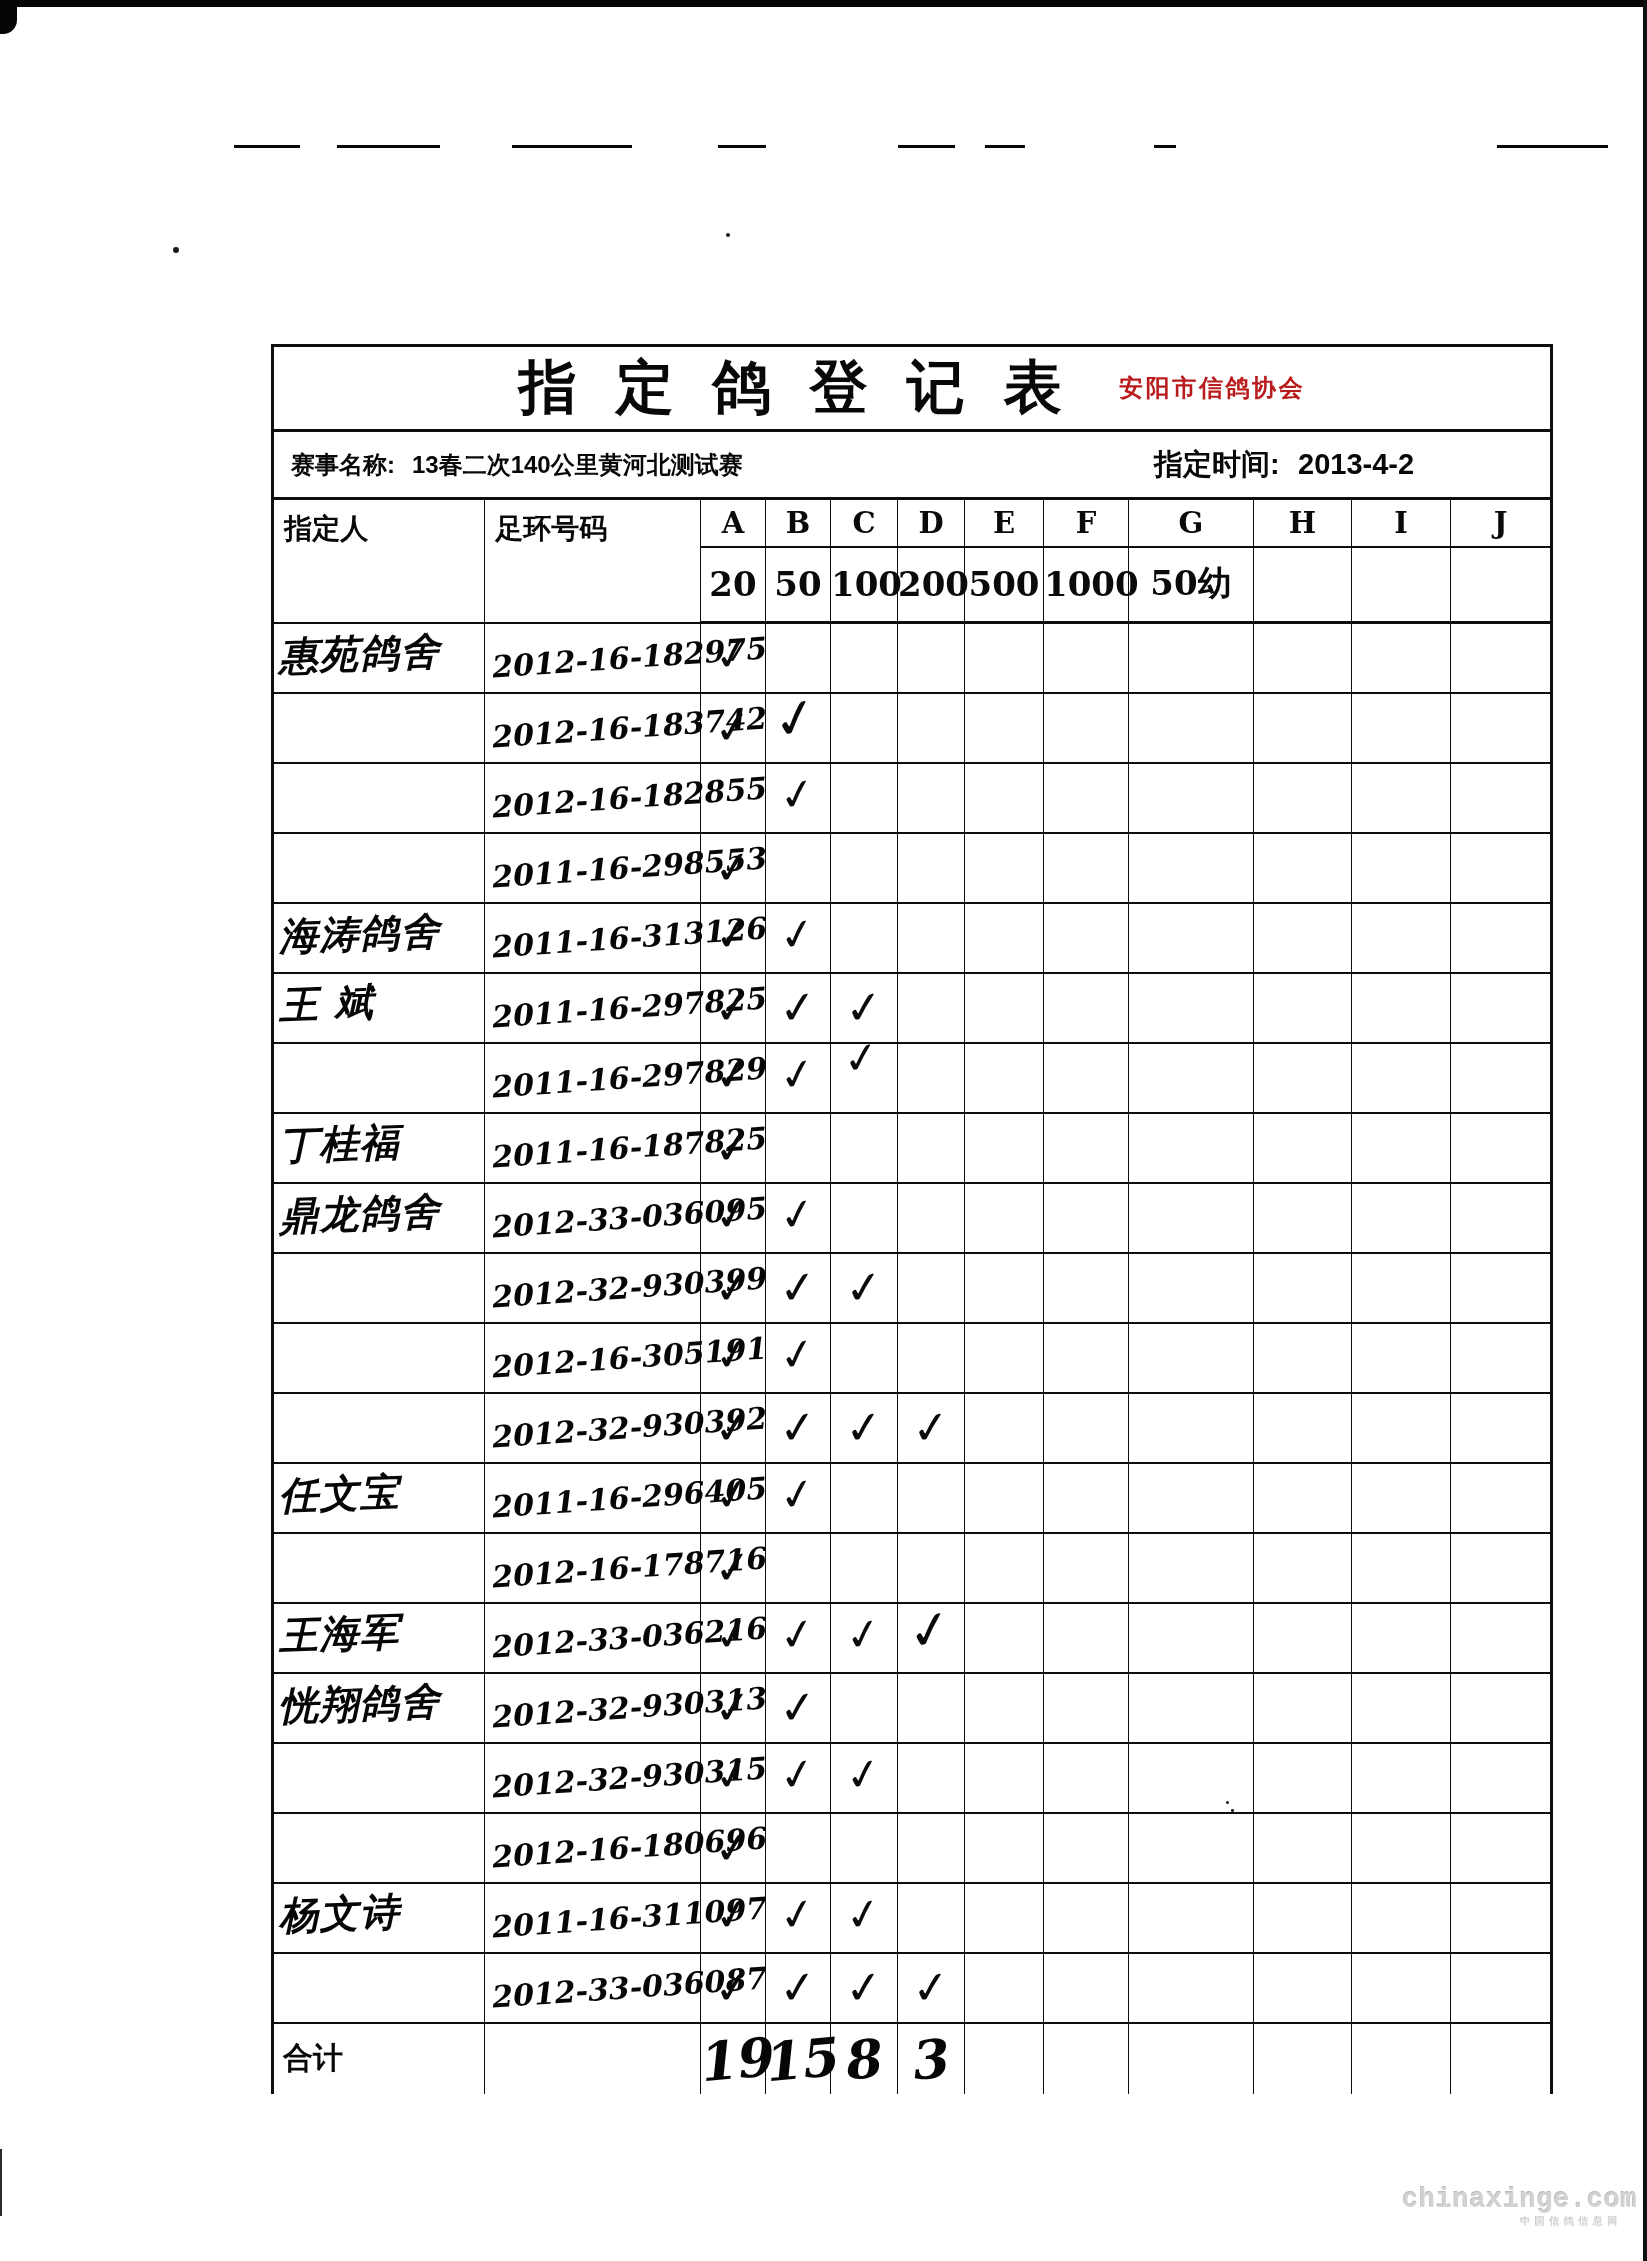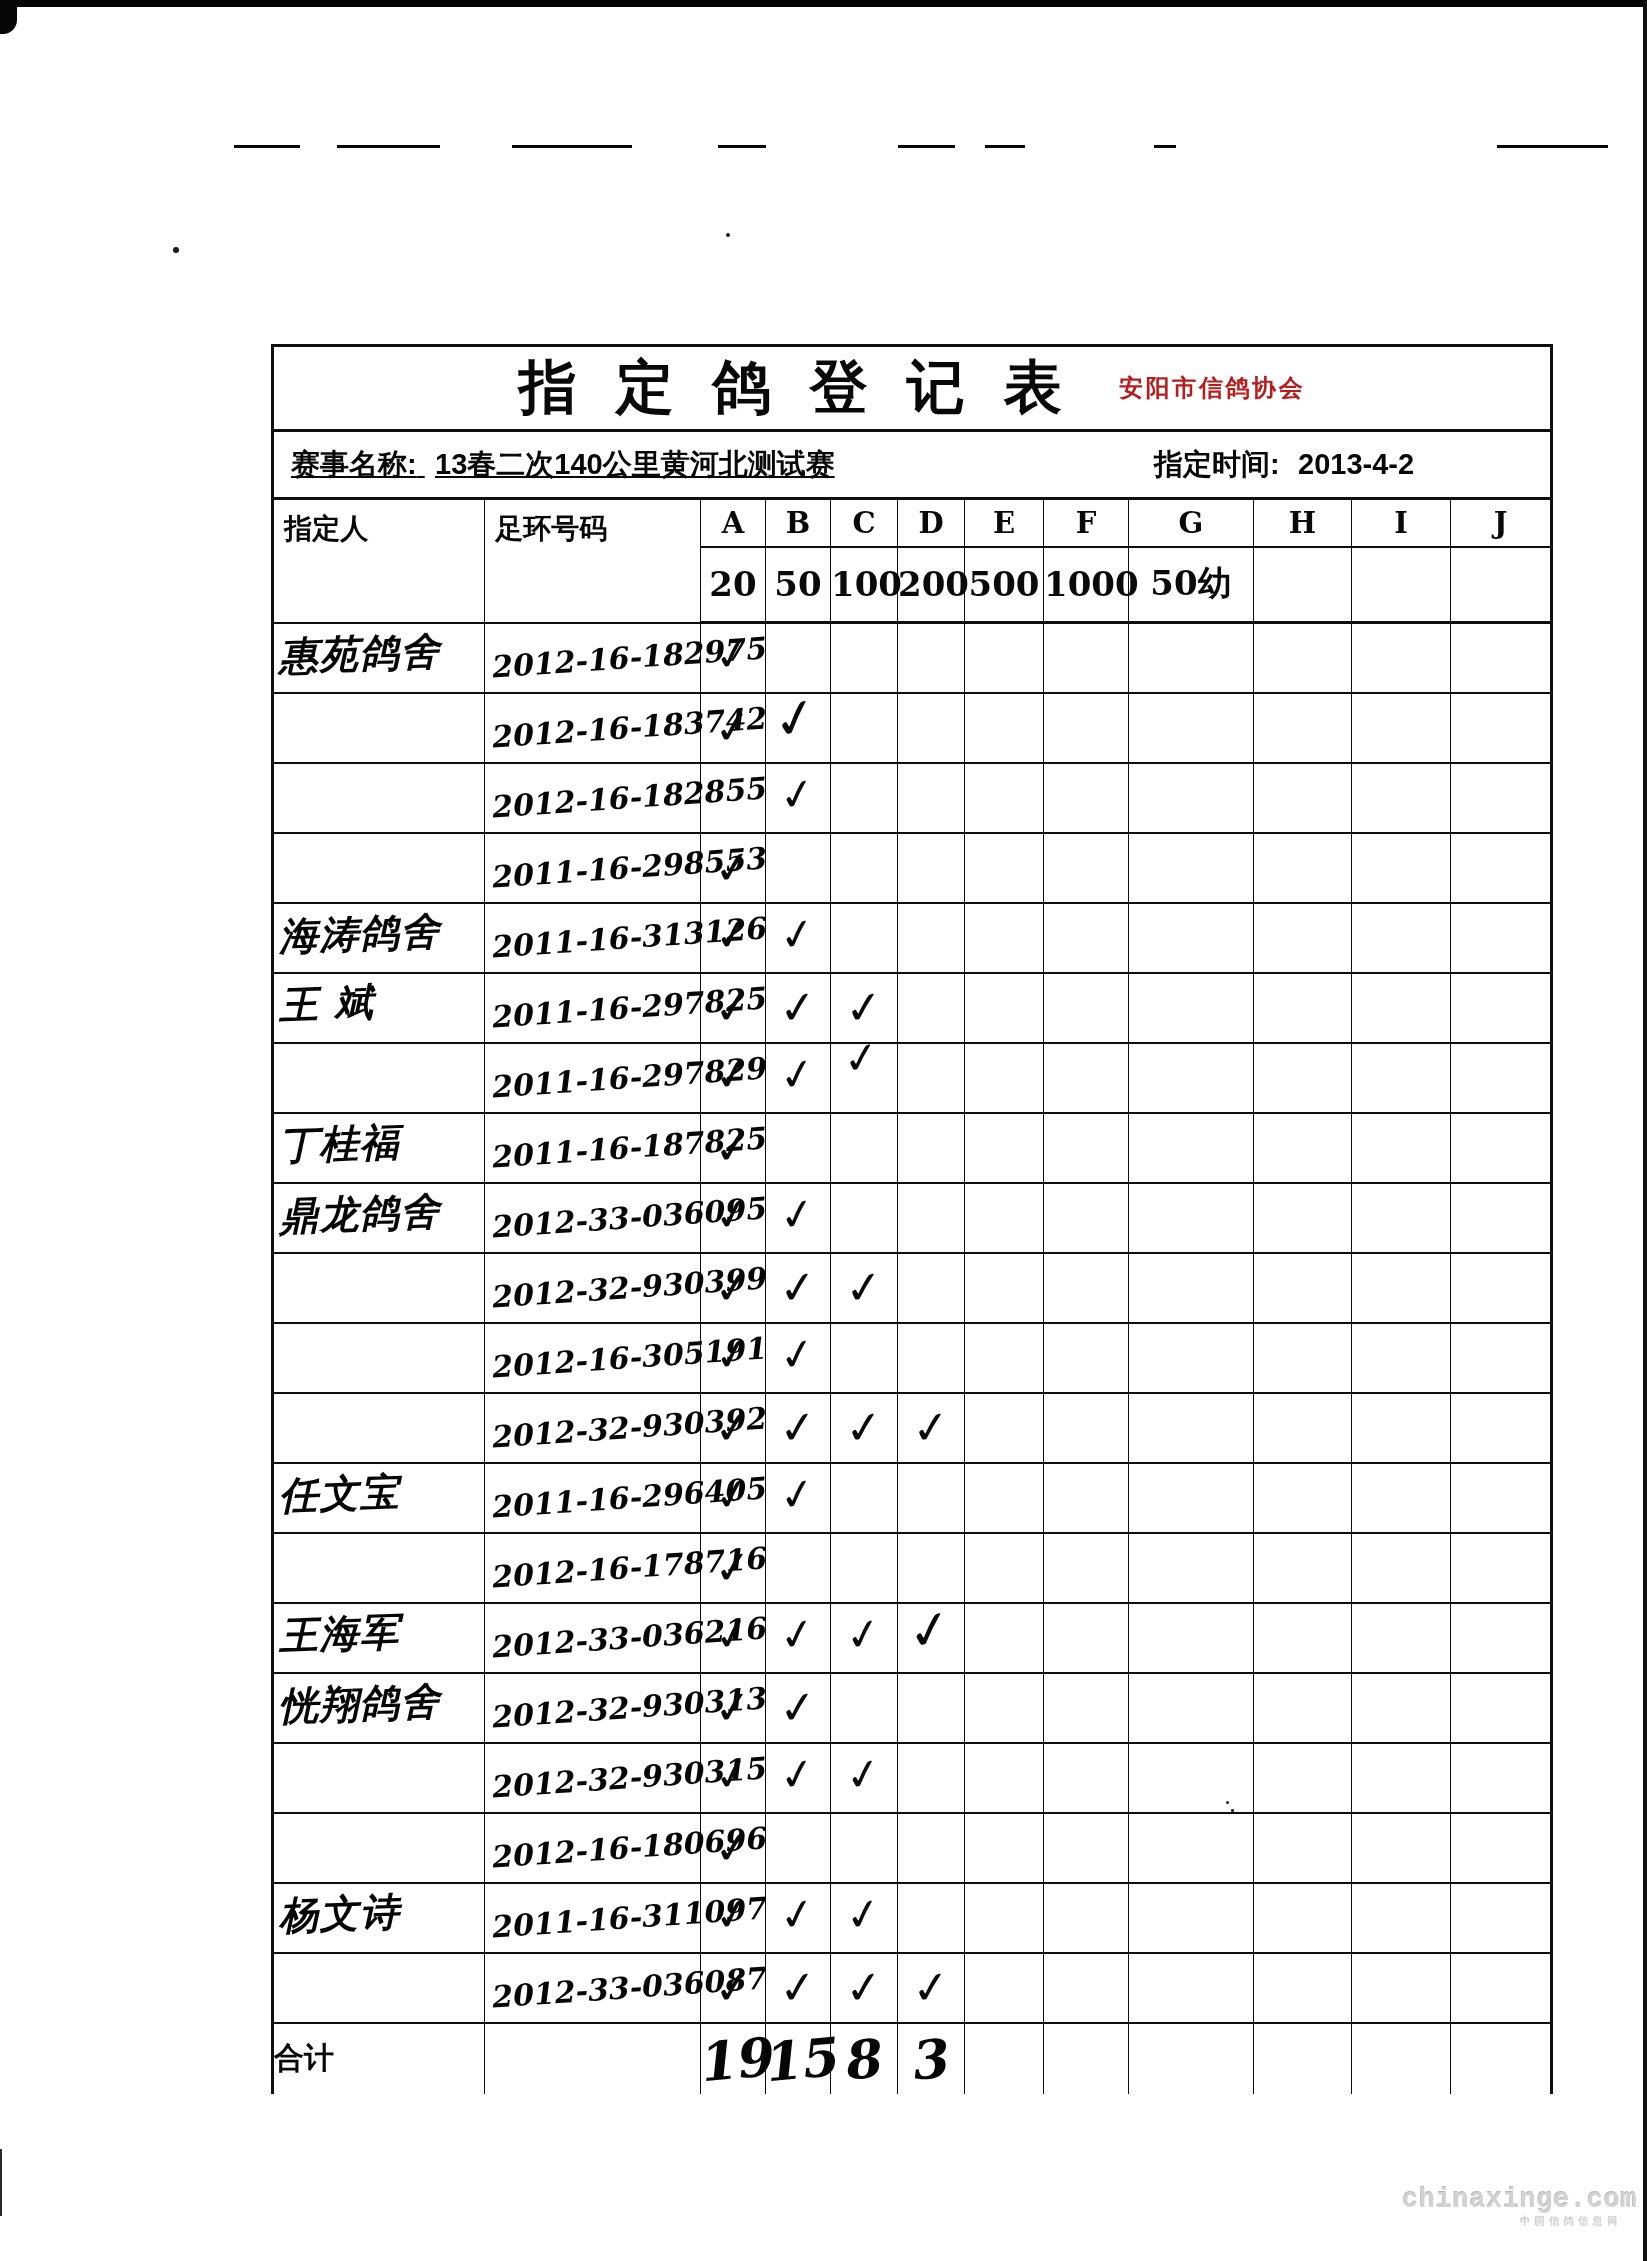--- a/index.html
+++ b/index.html
@@ -41,21 +41,21 @@
   tr.r-total{height:71px;}
   tr.r-total td{border-bottom:none;}
 
   .title-cell{text-align:center;white-space:nowrap;border-bottom-width:3.9px;}
   .main-title{font-size:58px;font-weight:900;letter-spacing:39px;color:#080808;
               font-family:"Liberation Sans",sans-serif;vertical-align:middle;}
   .assoc{font-size:24px;font-weight:700;letter-spacing:2.6px;margin-left:15.5px;color:#b91c1c;vertical-align:middle;}
 
   .event-cell{position:relative;border-bottom-width:3.9px;}
   .event-left{position:absolute;left:17px;top:50%;transform:translateY(-50%);
-              font-size:29px;font-weight:900;white-space:nowrap;color:#080808;text-decoration:underline;}
+              font-size:24px;font-weight:900;white-space:nowrap;color:#080808;}
   .event-right{position:absolute;left:880px;top:50%;transform:translateY(-50%);
                font-size:29px;font-weight:900;white-space:nowrap;color:#080808;}
   .event-left .val,.event-right .val{margin-left:10.3px;}
 
   .h-main{vertical-align:top;text-align:left;padding:10.3px 0 0 10.3px;
           font-size:28px;font-weight:900;color:#080808;}
   .h-letter{font-family:"DejaVu Serif",serif;font-weight:700;font-size:29px;
             text-align:center;color:#0a0a0a;}
   .h-amount{font-family:"DejaVu Serif",serif;font-weight:700;font-size:34px;
             text-align:center;color:#0a0a0a;border-bottom-width:3.9px;}
@@ -71,21 +71,21 @@
   .hw-ring{display:inline-block;font-size:30px;font-weight:700;letter-spacing:0px;
            transform:rotate(-4deg);white-space:nowrap;}
   .check{display:inline-block;font-family:"DejaVu Sans",sans-serif;font-size:45px;
          font-weight:700;color:#0a0a0a;transform:rotate(-6deg);line-height:1;}
   tbody.data tr:nth-child(odd) .check{transform:rotate(-10deg) translateY(-2.6px);font-size:43px;}
   tbody.data tr:nth-child(2) td:nth-child(4) .check{font-size:54px;transform:rotate(-12deg) translateY(-9px);}
   tbody.data tr:nth-child(7) td:nth-child(5) .check{transform:rotate(-8deg) translateY(-19.4px);}
   tbody.data tr:nth-child(15) td:nth-child(6) .check{font-size:53px;transform:rotate(-10deg) translateY(-7.8px);}
 
   .total-label{font-size:30px;font-weight:900;color:#080808;}
-  .total-label-cell{text-align:left;}
+  .total-label-cell{text-align:left;padding-left:9px;}
   .hw-total{display:inline-block;font-size:53px;font-weight:700;transform:rotate(-5deg);}
 
   
   .watermark{position:absolute;left:1402px;top:2186px;width:220px;text-align:right;
              color:#d2d2d2;text-shadow:0.6px 0.6px 0 #ffffff,-0.6px -0.6px 0 #b8b8b8;line-height:1.05;}
   .wm1{font-size:27px;font-weight:700;letter-spacing:0.6px;font-family:Liberation Mono, monospace;}
   .wm2{font-size:10px;letter-spacing:4.5px;margin-top:2.6px;white-space:nowrap;}
 </style>
 </head>
 <body>

